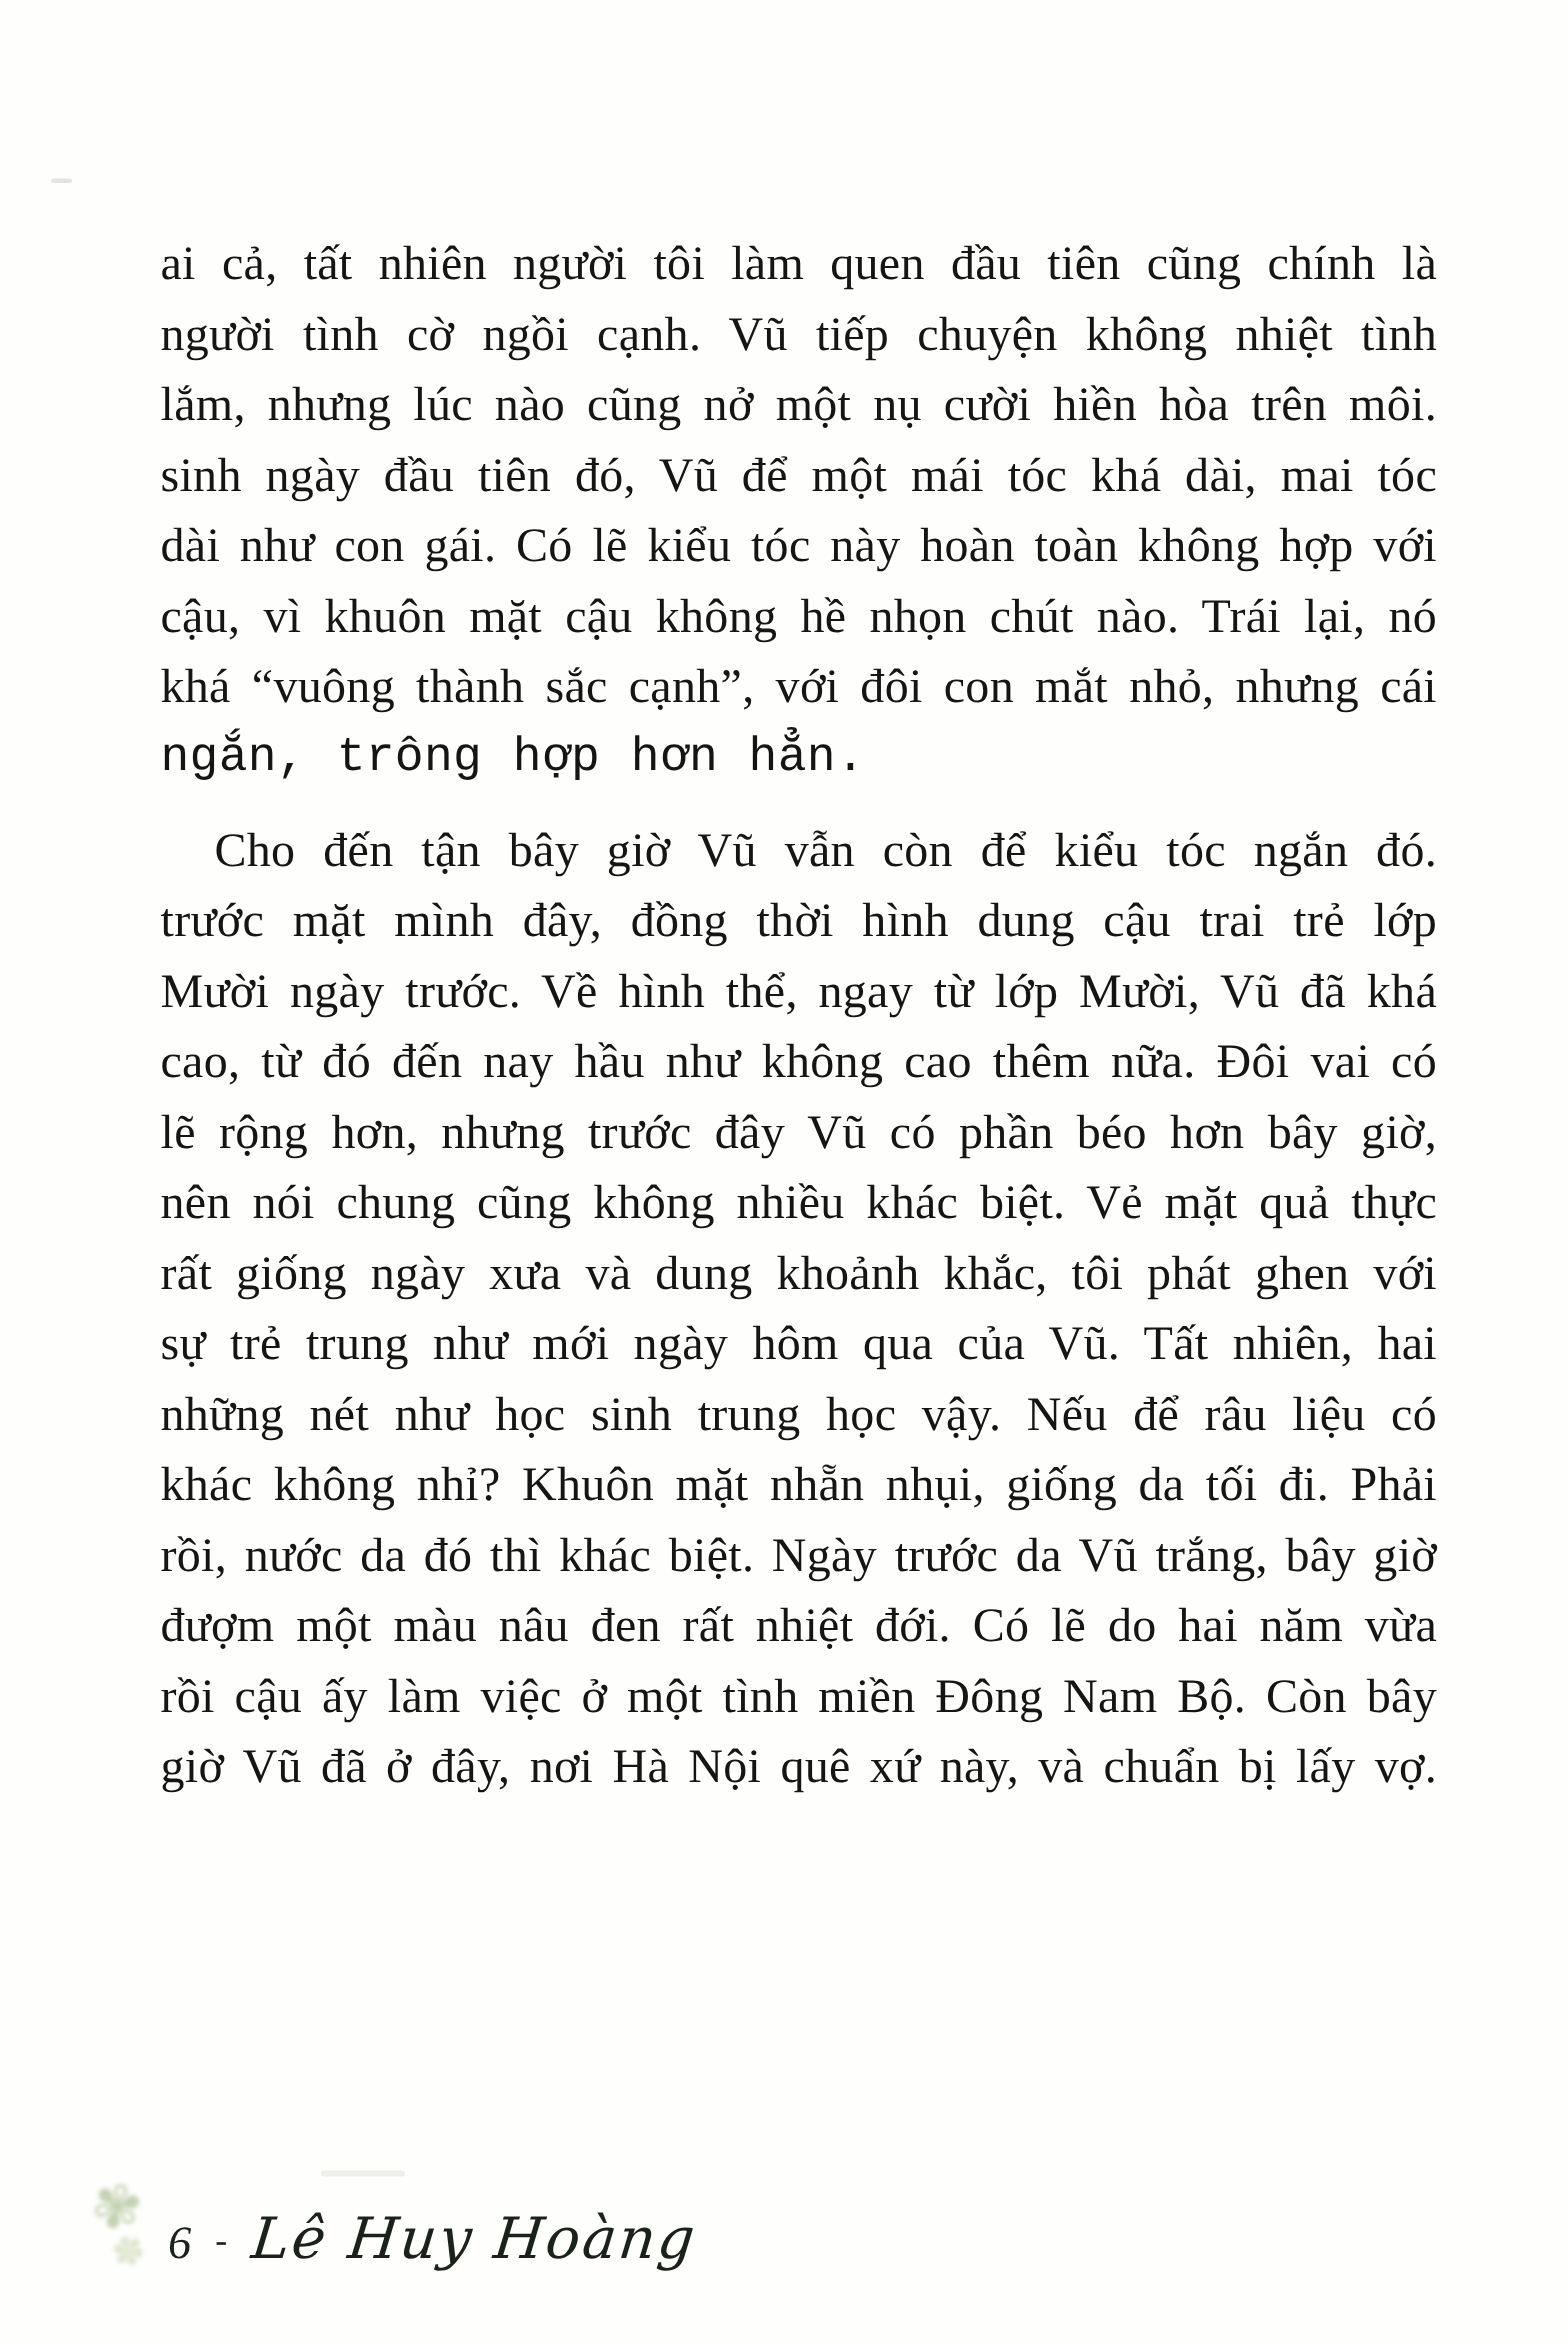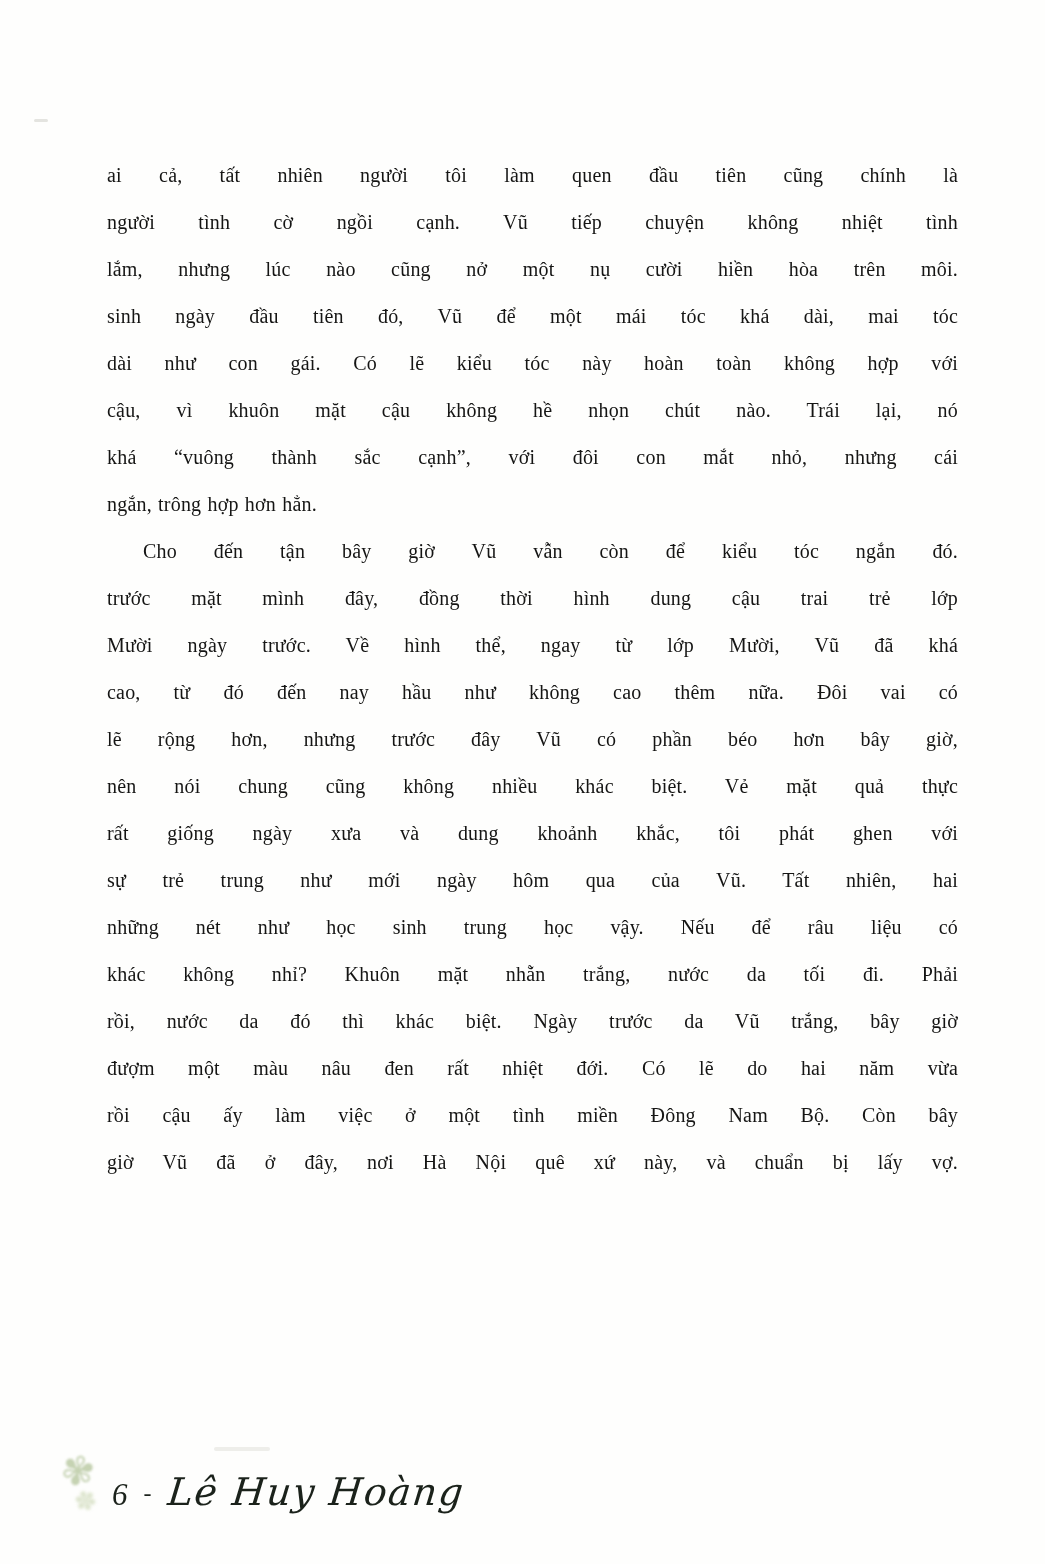--- a/index.html
+++ b/index.html
@@ -15,33 +15,33 @@
     font-family: "Liberation Serif", serif;
     overflow: hidden;
   }
   .text-block {
     position: absolute;
     left: 107px;
     top: 152px;
     width: 851px;
   }
   .paragraph { margin: 0; }
-  .paragraph + .paragraph { }
+  .paragraph + .paragraph { margin-top: 15px; }
   .line {
-    font-size: 20px;
+    font-size: 32px;
     line-height: 47px;
     height: 47px;
     color: #151514;
     text-align: justify;
     text-align-last: justify;
     word-spacing: 1px;
     letter-spacing: 0.2px;
   }
   .line.indent { text-indent: 36px; }
-  .line.para-end { text-align-last: left; }
+  .line.para-end { text-align-last: left; font-family: Liberation Mono, monospace; }
   .footer {
     position: absolute;
     left: 112px;
     top: 1470px;
     display: flex;
     align-items: baseline;
     gap: 16px;
     color: #1b221b;
   }
   .page-num {
@@ -128,21 +128,21 @@
     <div class="paragraph">
       <div class="line indent">Cho đến tận bây giờ Vũ vẫn còn để kiểu tóc ngắn đó.</div>
       <div class="line">trước mặt mình đây, đồng thời hình dung cậu trai trẻ lớp</div>
       <div class="line">Mười ngày trước. Về hình thể, ngay từ lớp Mười, Vũ đã khá</div>
       <div class="line">cao, từ đó đến nay hầu như không cao thêm nữa. Đôi vai có</div>
       <div class="line">lẽ rộng hơn, nhưng trước đây Vũ có phần béo hơn bây giờ,</div>
       <div class="line">nên nói chung cũng không nhiều khác biệt. Vẻ mặt quả thực</div>
       <div class="line">rất giống ngày xưa và dung khoảnh khắc, tôi phát ghen với</div>
       <div class="line">sự trẻ trung như mới ngày hôm qua của Vũ. Tất nhiên, hai</div>
       <div class="line">những nét như học sinh trung học vậy. Nếu để râu liệu có</div>
-      <div class="line">khác không nhỉ? Khuôn mặt nhẵn trắng, nước da tối đi. Phải</div>
+      <div class="line">khác không nhỉ? Khuôn mặt nhẵn nhụi, giống da tối đi. Phải</div>
       <div class="line">rồi, nước da đó thì khác biệt. Ngày trước da Vũ trắng, bây giờ</div>
       <div class="line">đượm một màu nâu đen rất nhiệt đới. Có lẽ do hai năm vừa</div>
       <div class="line">rồi cậu ấy làm việc ở một tình miền Đông Nam Bộ. Còn bây</div>
       <div class="line">giờ Vũ đã ở đây, nơi Hà Nội quê xứ này, và chuẩn bị lấy vợ.</div>
     </div>
 
   </div>
 
   <div class="floral-stamp">
     <span class="bloom-a">✾</span>

